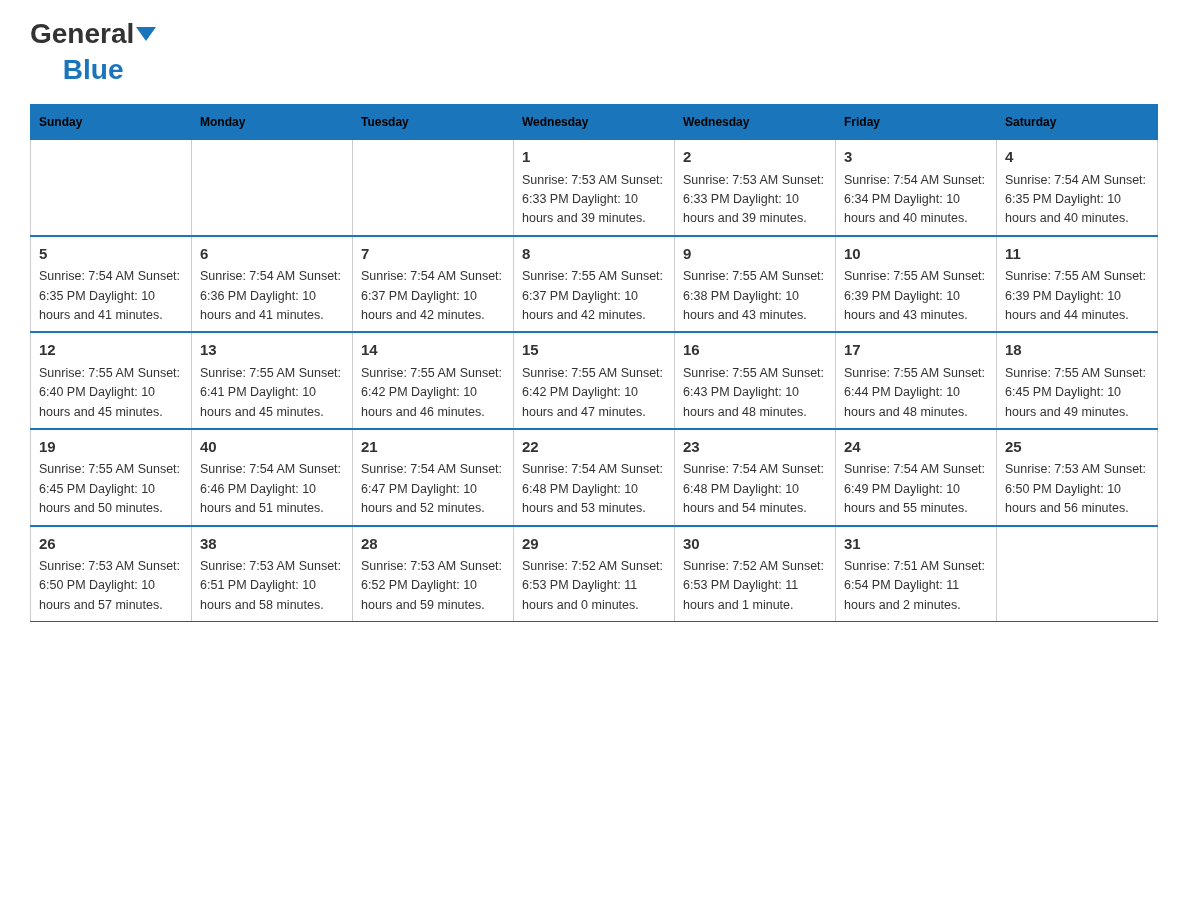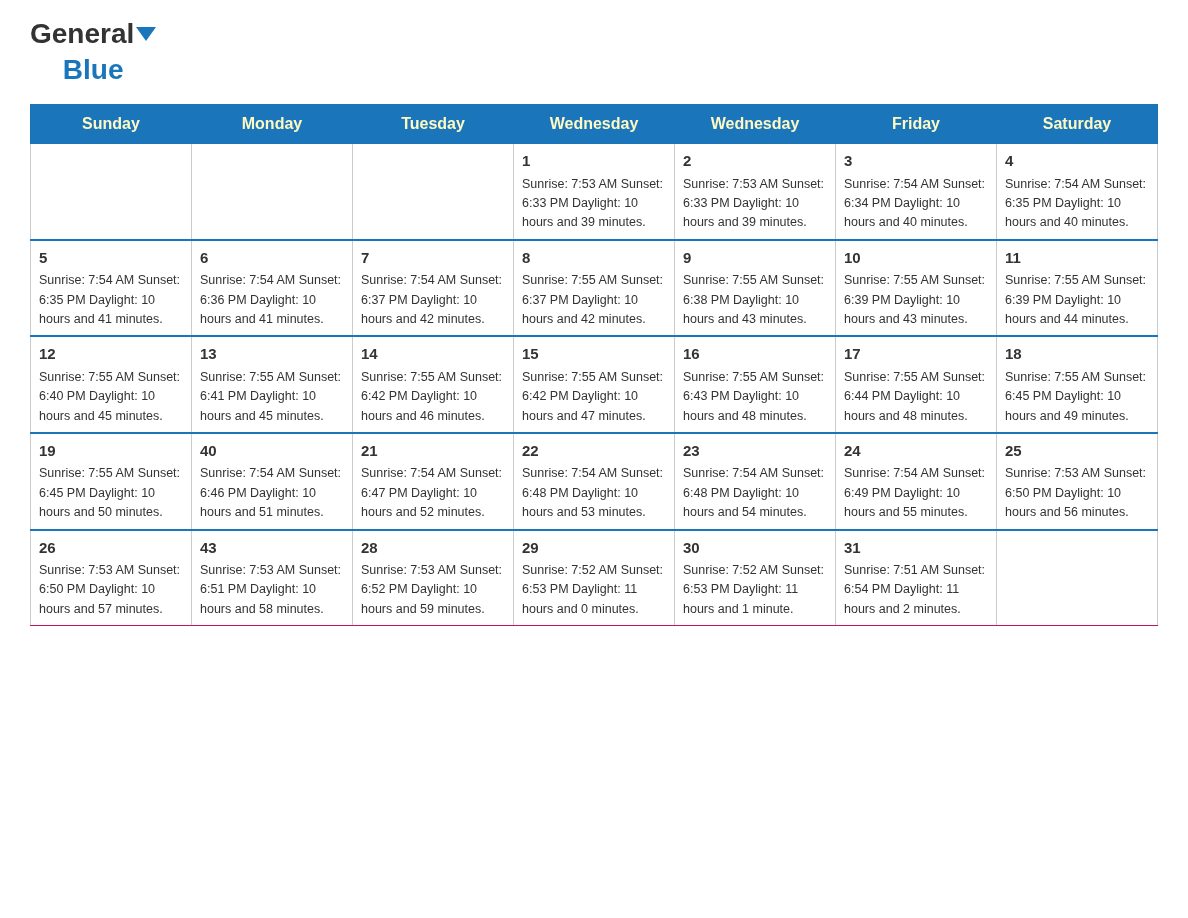--- a/index.html
+++ b/index.html
@@ -63,25 +63,25 @@
       color: #555;
       margin-top: 4px;
     }
     .calendar {
       width: 100%;
       border-collapse: collapse;
       border: 1px solid #999;
     }
     .calendar th {
       background-color: #1a75bb;
-      color: #fef9c3;
-      font-size: 16px;
+      color: #000000;
+      font-size: 12px;
       font-weight: bold;
       padding: 10px 8px;
-      text-align: center;
+      text-align: left;
       border: 1px solid #1a75bb;
     }
     .calendar td {
       vertical-align: top;
       border: 1px solid #ccc;
       padding: 6px 8px;
       width: 14.28%;
       min-height: 100px;
       font-size: 13px;
       color: #333;
@@ -326,21 +326,21 @@
       </tr>
       <tr>
         <td>
           <span class="day-number">26</span>
           <div class="day-info">Sunrise: 7:53 AM
 Sunset: 6:50 PM
 Daylight: 10 hours
 and 57 minutes.</div>
         </td>
         <td>
-          <span class="day-number">43</span>
+          <span class="day-number">38</span>
           <div class="day-info">Sunrise: 7:53 AM
 Sunset: 6:51 PM
 Daylight: 10 hours
 and 58 minutes.</div>
         </td>
         <td>
           <span class="day-number">28</span>
           <div class="day-info">Sunrise: 7:53 AM
 Sunset: 6:52 PM
 Daylight: 10 hours

